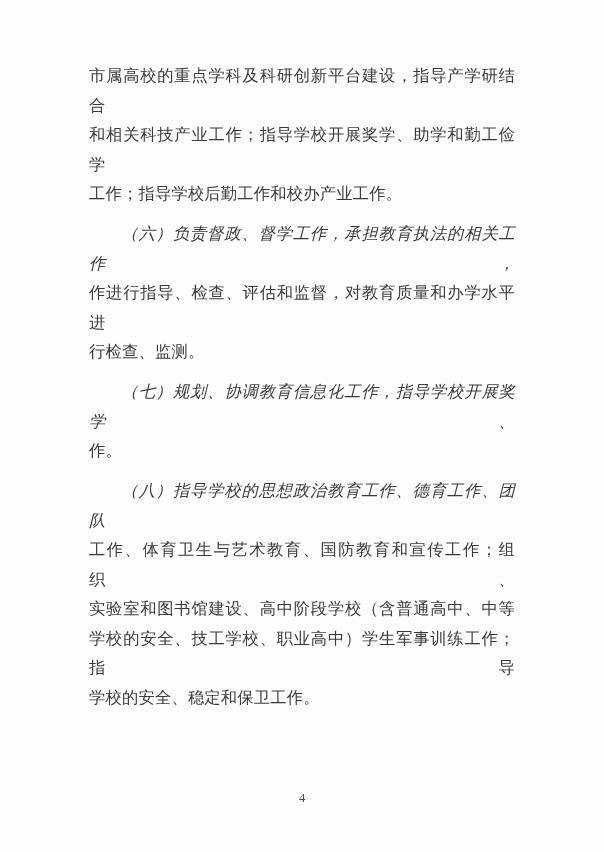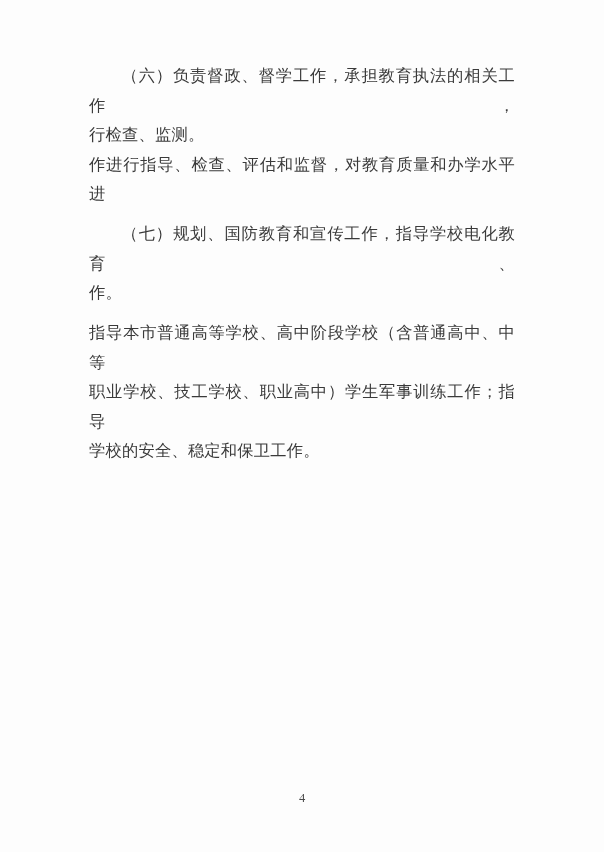--- a/index.html
+++ b/index.html
@@ -33,20 +33,21 @@
     font-size: 16.3px;
     line-height: 29.5px;
     color: #3a3a3a;
     letter-spacing: 0.2px;
     text-align: justify;
     text-align-last: justify;
     white-space: normal;
   }
   .line.ind {
     text-indent: 32.6px;
+    font-style: italic;
   }
   .line.last {
     text-align-last: left;
   }
   .footer {
     position: absolute;
     left: 0;
     top: 788px;
     width: 604px;
     text-align: center;
@@ -56,35 +57,42 @@
     color: #4a4a4a;
     letter-spacing: 0;
   }
 </style>
 </head>
 <body>
 
 <div class="page">
   <div class="content">
 
+    <div class="para">
+      <div class="line">市属高校的重点学科及科研创新平台建设，指导产学研结合</div>
+      <div class="line">和相关科技产业工作；指导学校开展奖学、助学和勤工俭学</div>
+      <div class="line last">工作；指导学校后勤工作和校办产业工作。</div>
+    </div>
 
     <div class="para">
       <div class="line ind">（六）负责督政、督学工作，承担教育执法的相关工作，</div>
+      <div class="line">作进行指导、检查、评估和监督，对教育质量和办学水平进</div>
       <div class="line last">行检查、监测。</div>
-      <div class="line">作进行指导、检查、评估和监督，对教育质量和办学水平进</div>
     </div>
 
     <div class="para">
-      <div class="line ind">（七）规划、国防教育和宣传工作，指导学校电化教育、</div>
+      <div class="line ind">（七）规划、协调教育信息化工作，指导学校开展奖学、</div>
       <div class="line last">作。</div>
     </div>
 
     <div class="para">
-      <div class="line">指导本市普通高等学校、高中阶段学校（含普通高中、中等</div>
-      <div class="line">职业学校、技工学校、职业高中）学生军事训练工作；指导</div>
+      <div class="line ind">（八）指导学校的思想政治教育工作、德育工作、团队</div>
+      <div class="line">工作、体育卫生与艺术教育、国防教育和宣传工作；组织、</div>
+      <div class="line">实验室和图书馆建设、高中阶段学校（含普通高中、中等</div>
+      <div class="line">学校的安全、技工学校、职业高中）学生军事训练工作；指导</div>
       <div class="line last">学校的安全、稳定和保卫工作。</div>
     </div>
 
   </div>
 
   <div class="footer">
     <span class="page-num">4</span>
   </div>
 </div>
 

